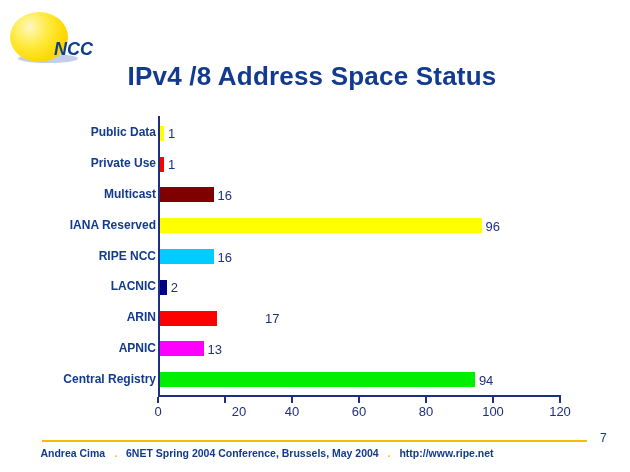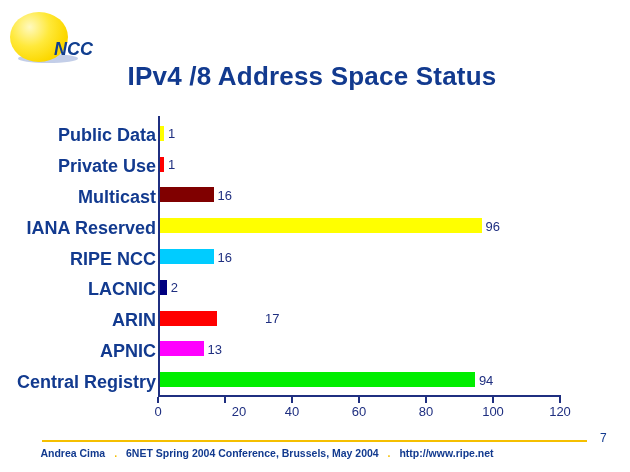--- a/index.html
+++ b/index.html
@@ -115,21 +115,21 @@
     top: 288px;
     font-size: 13px;
     color: #1f2f80;
     transform: translateX(-50%);
     white-space: nowrap;
   }
 
   .rowlabel {
     position: absolute;
     right: 474px; 
-    font-size: 18px;
+    font-size: 12px;
     font-weight: bold;
     color: #123a8f;
     white-space: nowrap;
     text-align: right;
     line-height: 1;
   }
   .bar {
     position: absolute;
     left: 160px;
     height: 15px;

